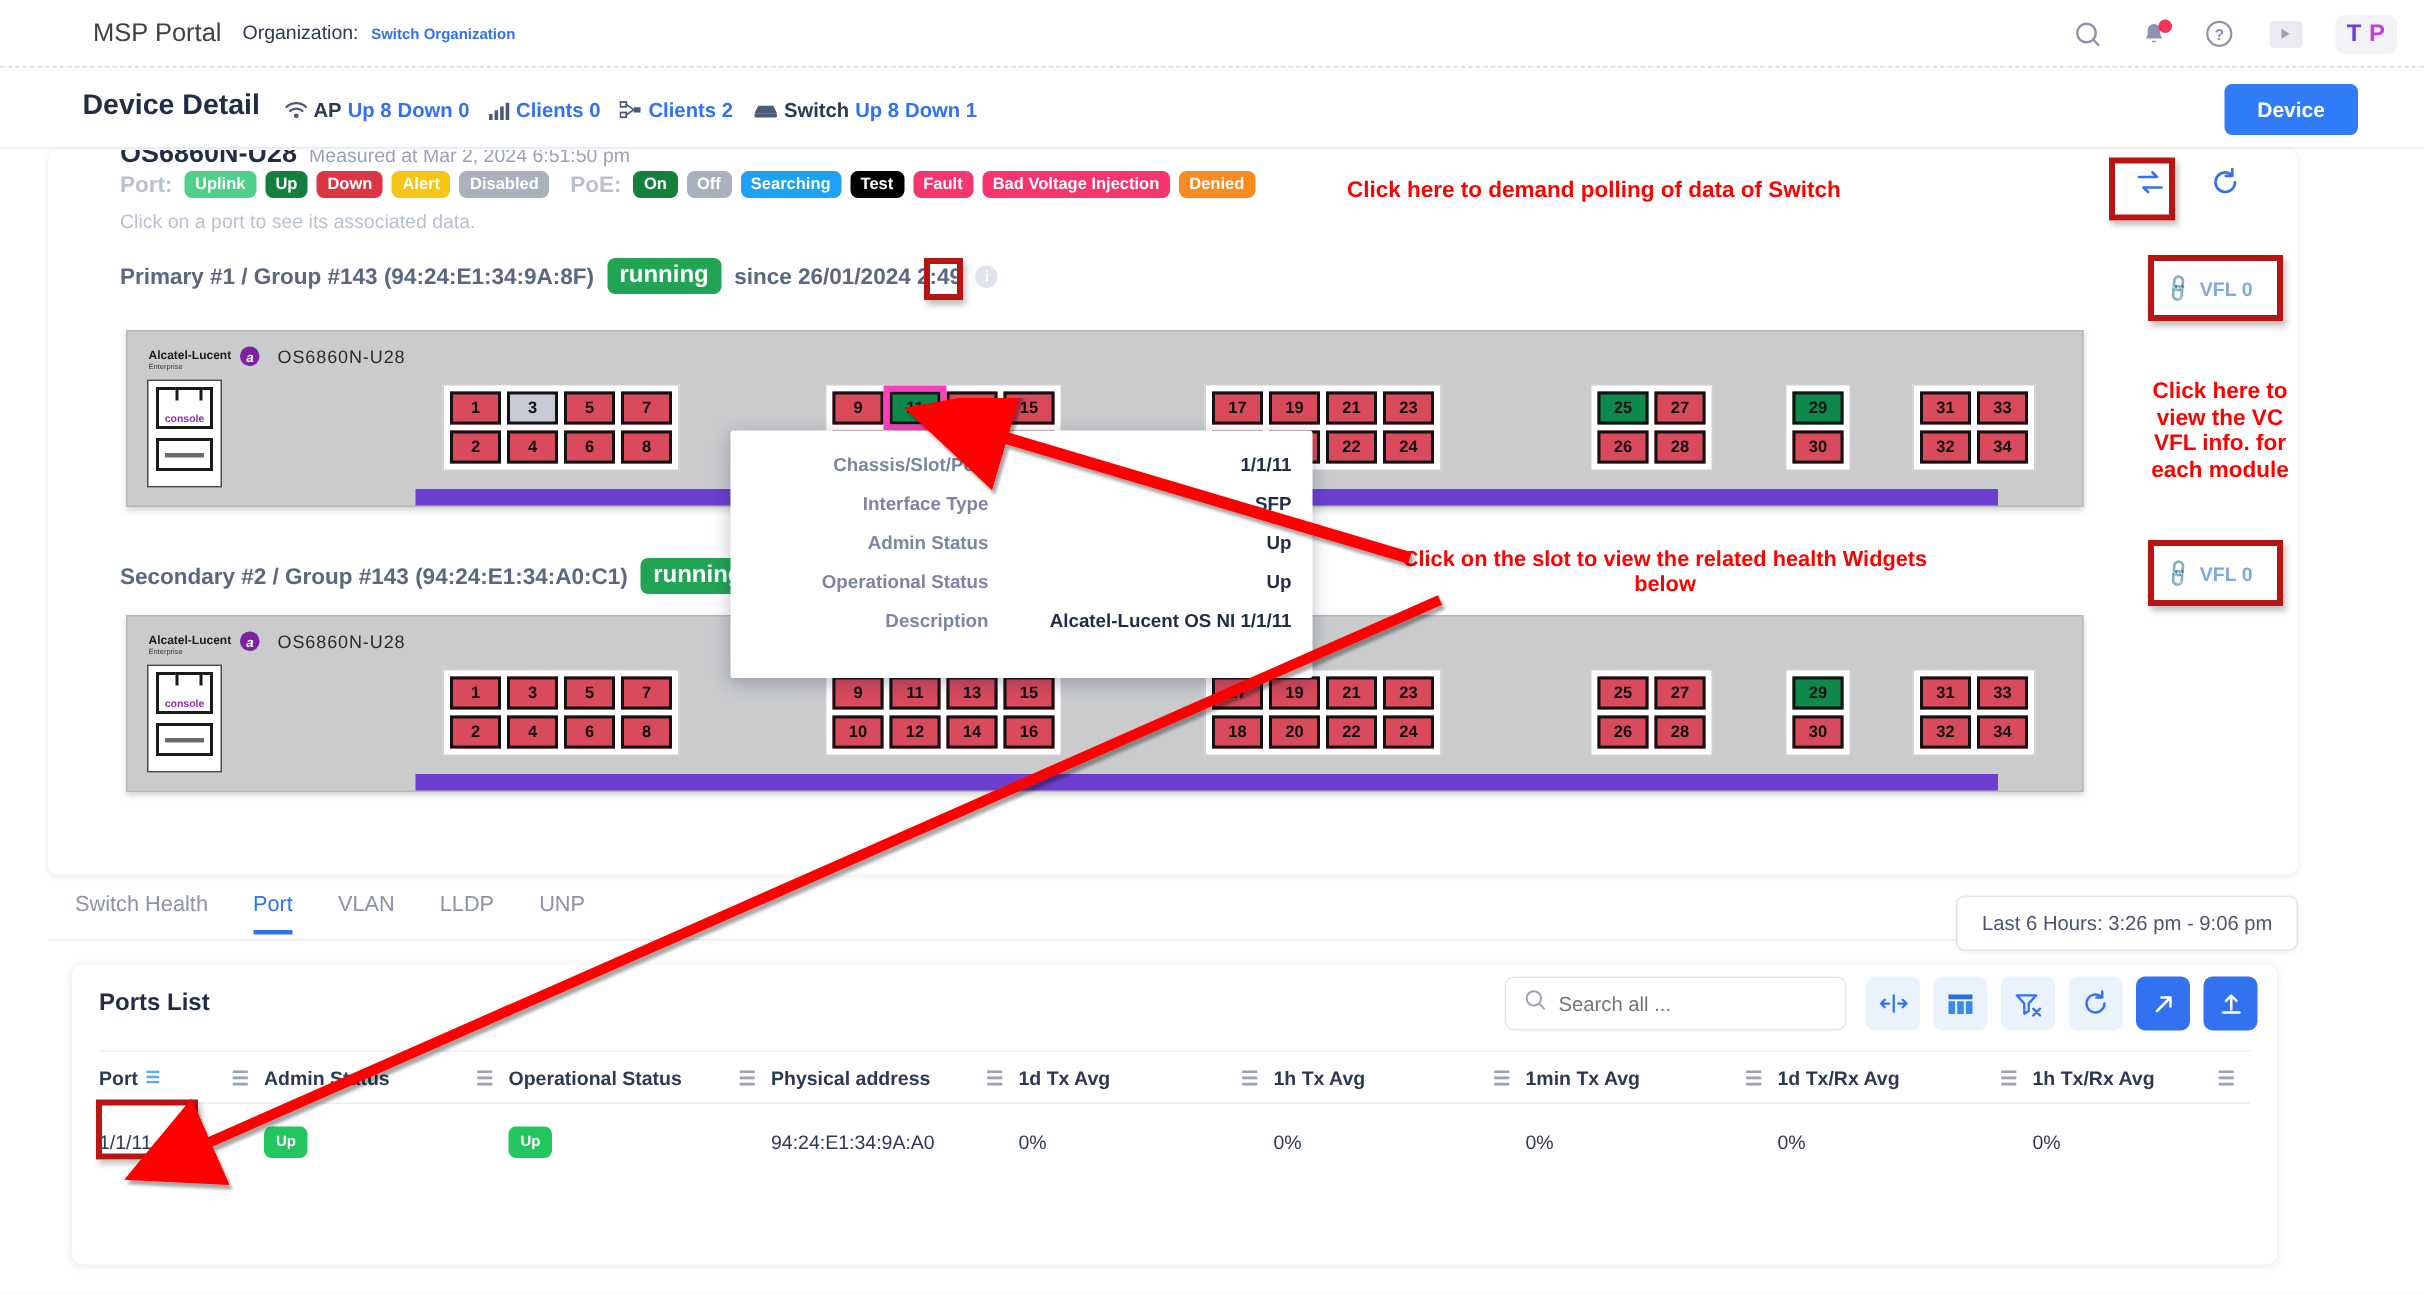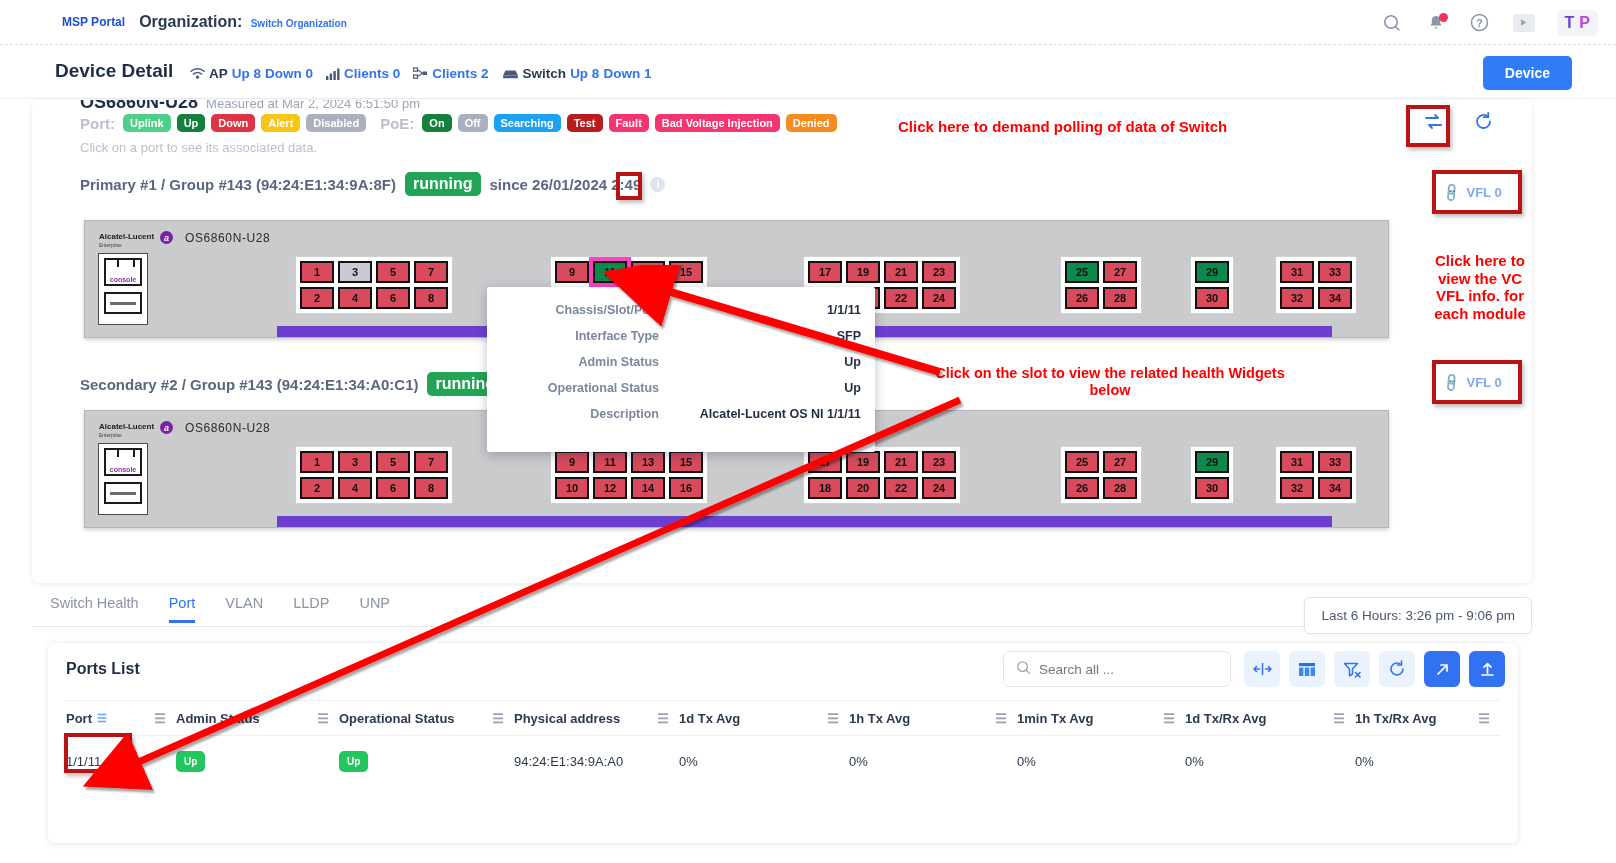--- a/index.html
+++ b/index.html
@@ -17,22 +17,22 @@
   }
 
   
   .topbar {
     position: absolute; left: 0; top: 0; width: 1616px; height: 45px;
     background: #ffffff;
     border-bottom: 1px dashed #d8dbe3;
     display: flex; align-items: center;
   }
   .topbar-left { display: flex; align-items: center; padding-left: 62px; gap: 14px; }
-  .msp-portal { font-size: 12px; color: #1d4ed8; font-weight: 700; }
-  .org-label { font-size: 16px; color: #2b3a52; font-weight: 700; }
+  .msp-portal { font-size: 17px; color: #404040; font-weight: 400; }
+  .org-label { font-size: 13px; color: #2b3a52; font-weight: 400; }
   .org-value { font-size: 10px; color: #3272f0; font-weight: 700; margin-left: 4px; }
   .topbar-right {
     position: absolute; right: 18px; top: 0; height: 45px;
     display: flex; align-items: center; gap: 22px;
   }
   .ticon { width: 22px; height: 22px; display: flex; align-items: center; justify-content: center; position: relative; cursor: pointer; }
   .ticon svg { display: block; }
   .bell-dot {
     position: absolute; right: -1px; top: 1px; width: 9px; height: 9px;
     border-radius: 50%; background: #f5325c;
@@ -382,21 +382,21 @@
       <span class="legend-head">Port:</span>
       <span class="chip" style="background:#4ed08a">Uplink</span>
       <span class="chip" style="background:#15803d">Up</span>
       <span class="chip" style="background:#dc3545">Down</span>
       <span class="chip" style="background:#f5c518">Alert</span>
       <span class="chip" style="background:#aab0bd">Disabled</span>
       <span class="legend-head poe">PoE:</span>
       <span class="chip" style="background:#15803d">On</span>
       <span class="chip" style="background:#aab0bd">Off</span>
       <span class="chip" style="background:#1da1f2">Searching</span>
-      <span class="chip" style="background:#b91c1c">Test</span>
+      <span class="chip" style="background:#000000">Test</span>
       <span class="chip" style="background:#f4356e">Fault</span>
       <span class="chip" style="background:#f4356e">Bad Voltage Injection</span>
       <span class="chip" style="background:#f68b1f">Denied</span>
     </div>
     <div class="legend-hint">Click on a port to see its associated data.</div>
 
     <div class="mod-title" style="left:48px; top:72px;">
       <span>Primary #1 / Group #143 (94:24:E1:34:9A:8F)</span>
       <span class="running-chip">running</span>
       <span class="since">since 26/01/2024 2:49</span>

